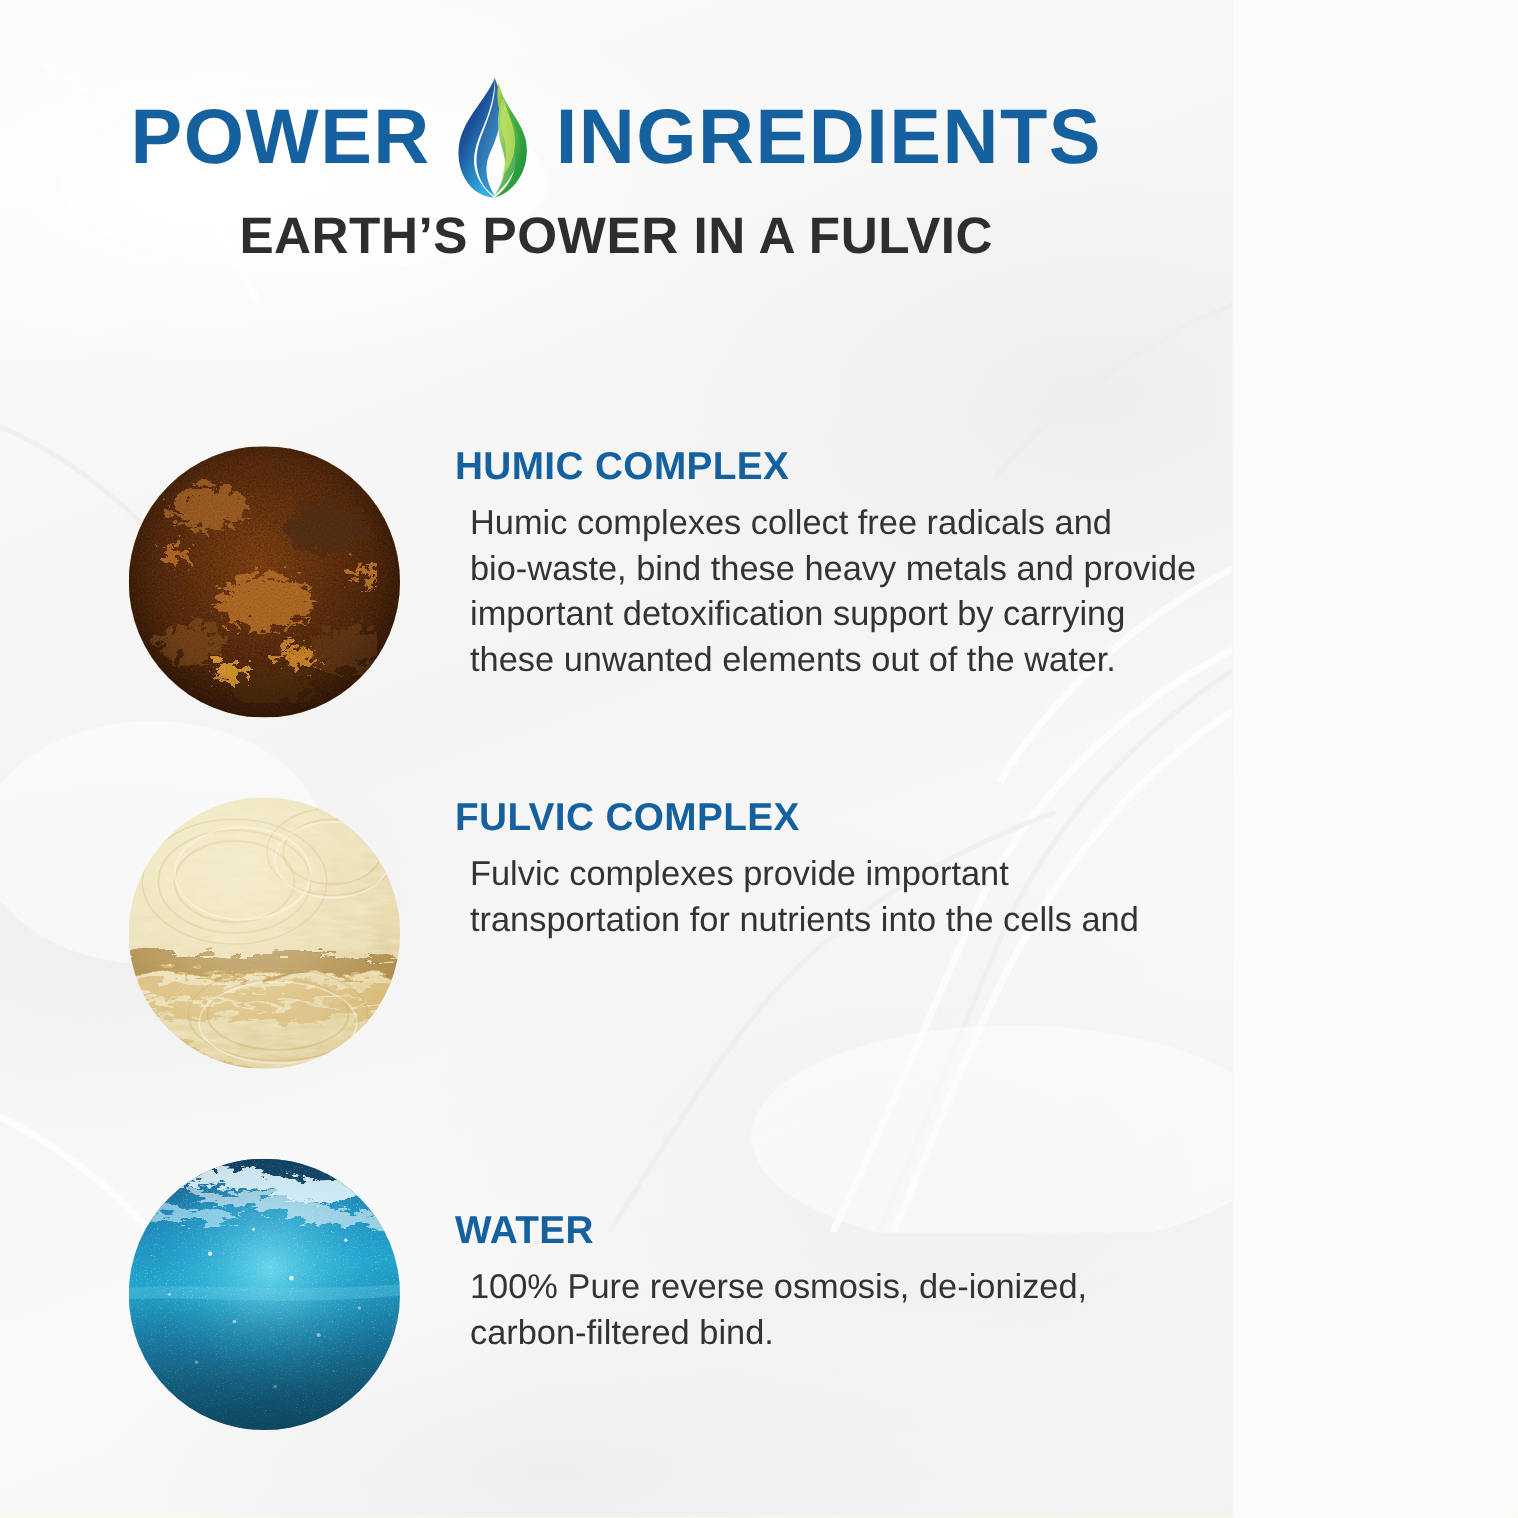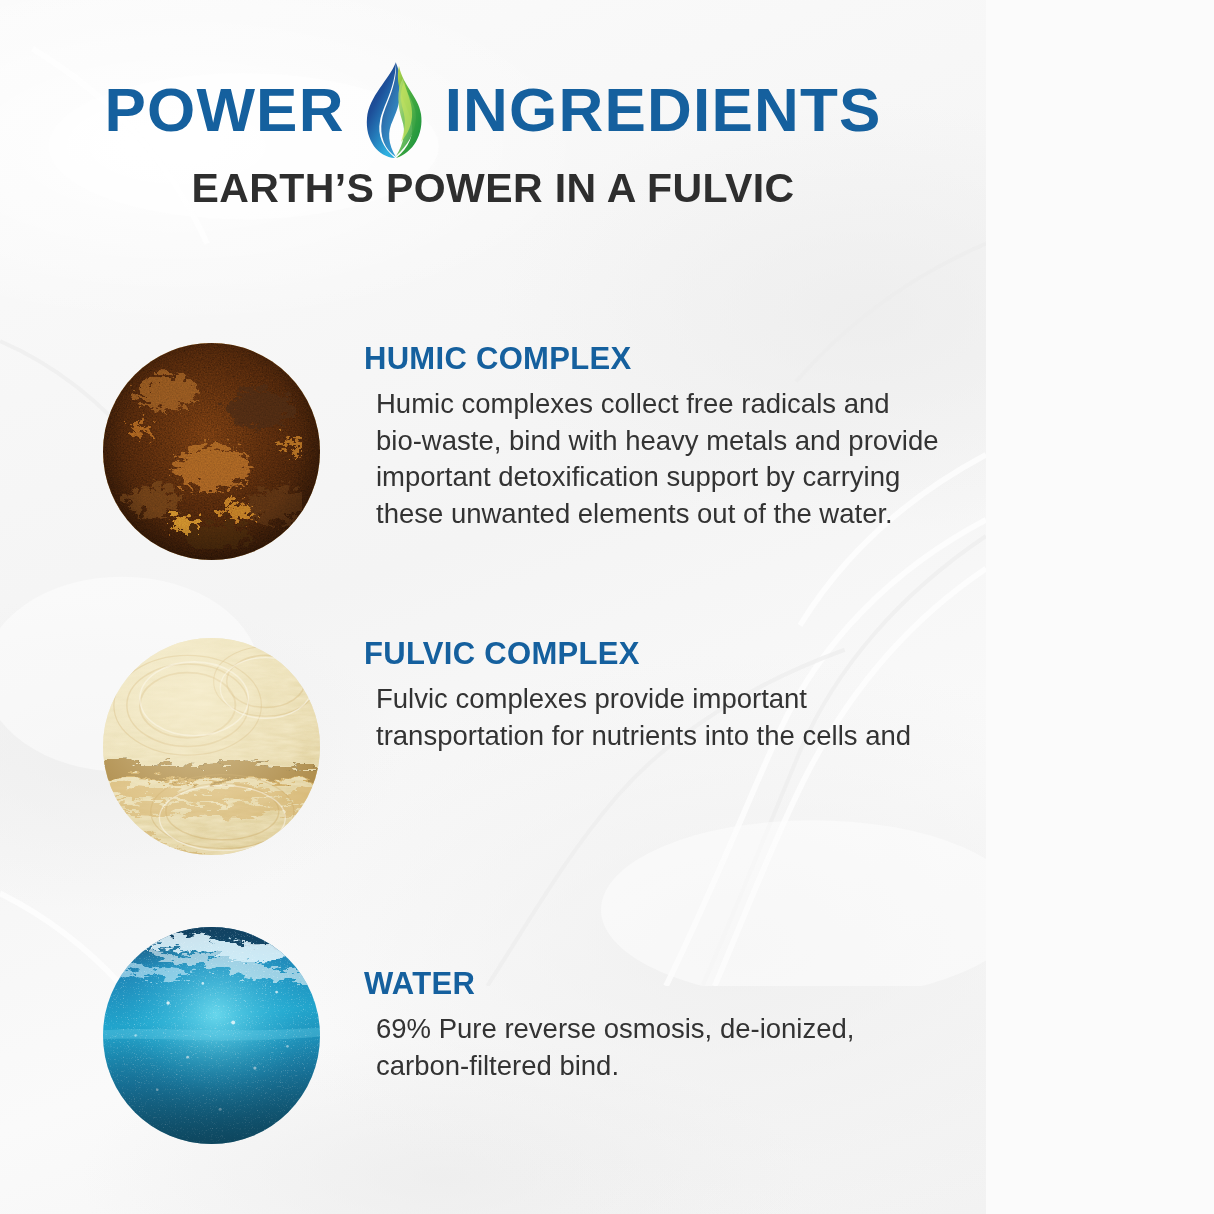--- a/index.html
+++ b/index.html
@@ -181,21 +181,21 @@
 
         <path d="M41 22 C45 36 50 45 49 57 C48 68 43 76 38 82 C42 70 43 60 40 50 C37 40 37 30 41 22 Z" fill="#c3e15c" opacity="0.75"></path>
       </svg>
 
       <div class="brand-word" style="color:#15609e">INGREDIENTS</div>
     </div>
 
     <div id="tagline" style="color:#2e2e2e">EARTH’S POWER IN A FULVIC</div>
   </div>
 
-  <div class="row" style="left:103px; top:343px; width:1040px;">
+  <div class="row" style="left:103px; top:357px; width:1040px;">
     <div class="thumb">
       <svg viewBox="0 0 200 200" preserveAspectRatio="xMidYMid slice">
         <defs>
           <radialGradient id="soilBase" cx="0.48" cy="0.42" r="0.72">
             <stop offset="0%" stop-color="#6d4a24"></stop>
             <stop offset="45%" stop-color="#4f3318"></stop>
             <stop offset="100%" stop-color="#2a1a0c"></stop>
           </radialGradient>
           <filter id="soilGrain" x="0" y="0" width="100%" height="100%">
             <feTurbulence type="fractalNoise" baseFrequency="0.75" numOctaves="5" seed="7" result="n"></feTurbulence>
@@ -228,21 +228,21 @@
           <stop offset="60%" stop-color="#000" stop-opacity="0"></stop>
           <stop offset="100%" stop-color="#000" stop-opacity="0.45"></stop>
         </radialGradient>
         <rect width="200" height="200" fill="url(#soilVig)"></rect>
       </svg>
     </div>
     <div class="copy">
       <h3 class="ing-title" style="color:#15609e">HUMIC COMPLEX</h3>
       <p class="ing-body" style="color:#333333">
         <span>Humic complexes collect free radicals and</span>
-        <span>bio-waste, bind with heavy metals and provide</span>
+        <span>bio-waste, bind these heavy metals and provide</span>
         <span>important detoxification support by carrying</span>
         <span>these unwanted elements out of the water.</span>
       </p>
     </div>
   </div>
 
   <div class="row" style="left:103px; top:638px; width:1040px;">
     <div class="thumb">
       <svg viewBox="0 0 200 200" preserveAspectRatio="xMidYMid slice">
         <defs>
@@ -362,19 +362,19 @@
         <linearGradient id="seaDark" x1="0" y1="0.5" x2="0" y2="1">
           <stop offset="0%" stop-color="#0b3950" stop-opacity="0"></stop>
           <stop offset="100%" stop-color="#0b3950" stop-opacity="0.55"></stop>
         </linearGradient>
         <rect width="200" height="200" fill="url(#seaDark)"></rect>
       </svg>
     </div>
     <div class="copy" style="margin-top:41px">
       <h3 class="ing-title" style="color:#15609e">WATER</h3>
       <p class="ing-body" style="color:#333333">
-        <span>69% Pure reverse osmosis, de-ionized,</span>
+        <span>100% Pure reverse osmosis, de-ionized,</span>
         <span>carbon-filtered bind.</span>
       </p>
     </div>
   </div>
 
 </div>
 
 </body></html>

